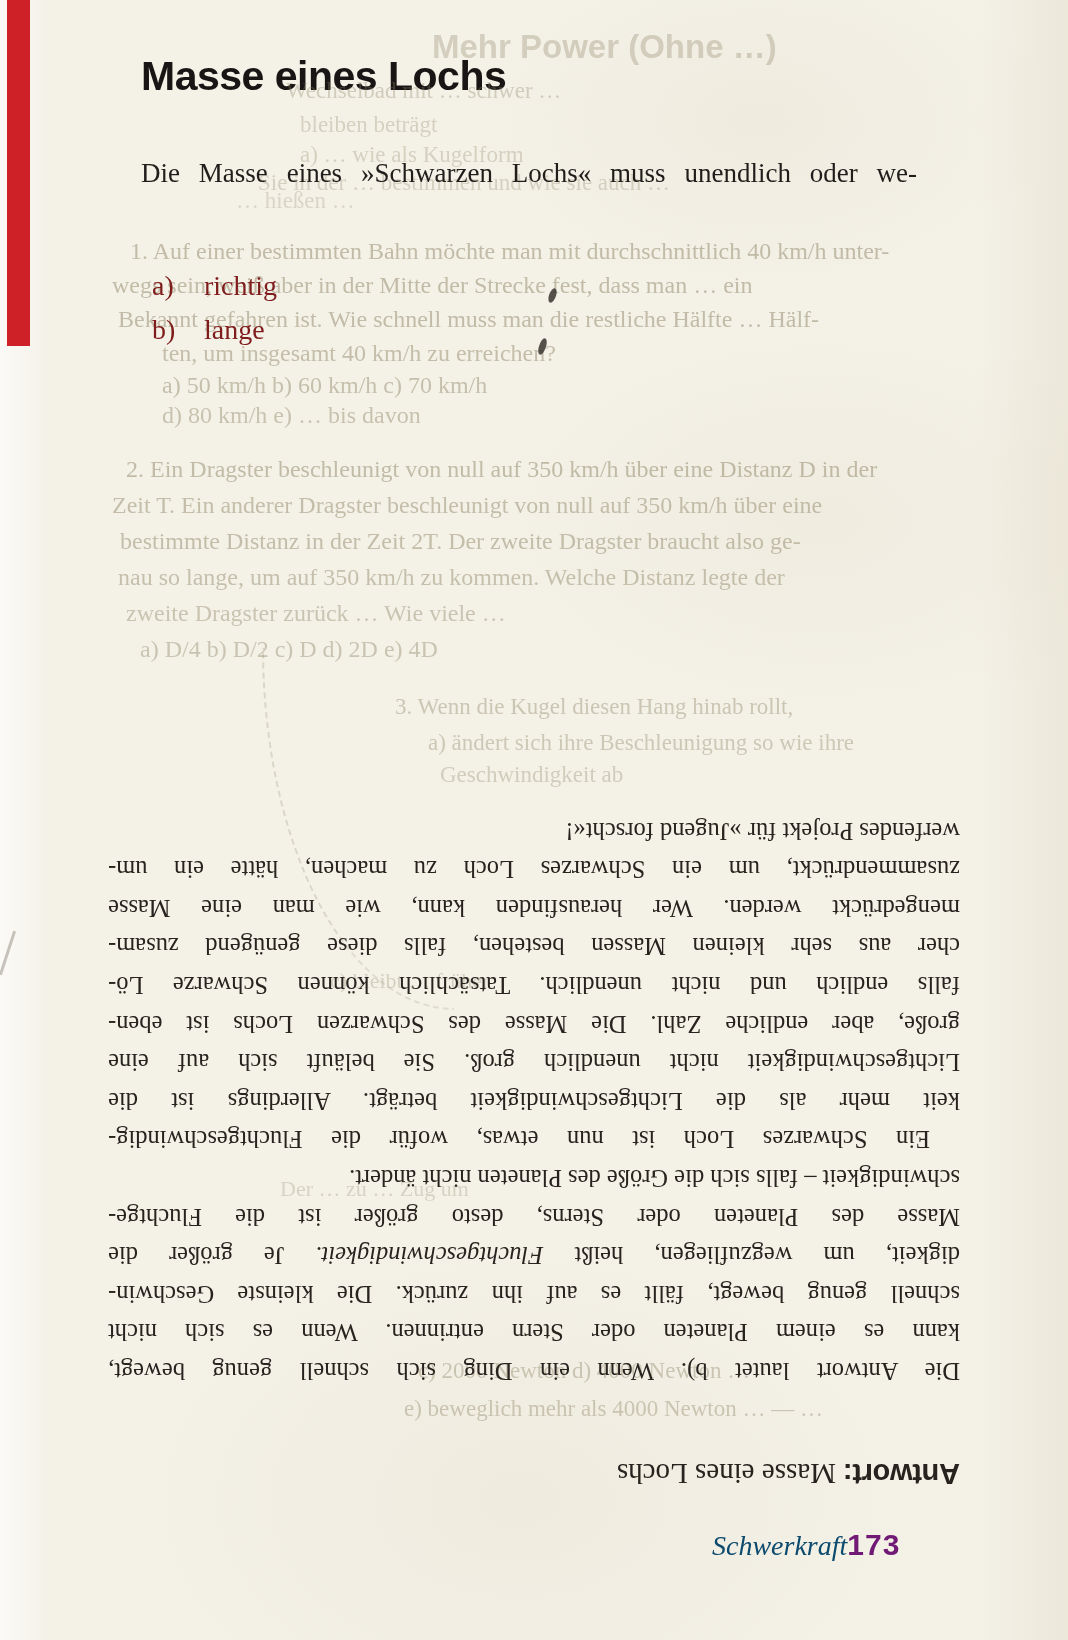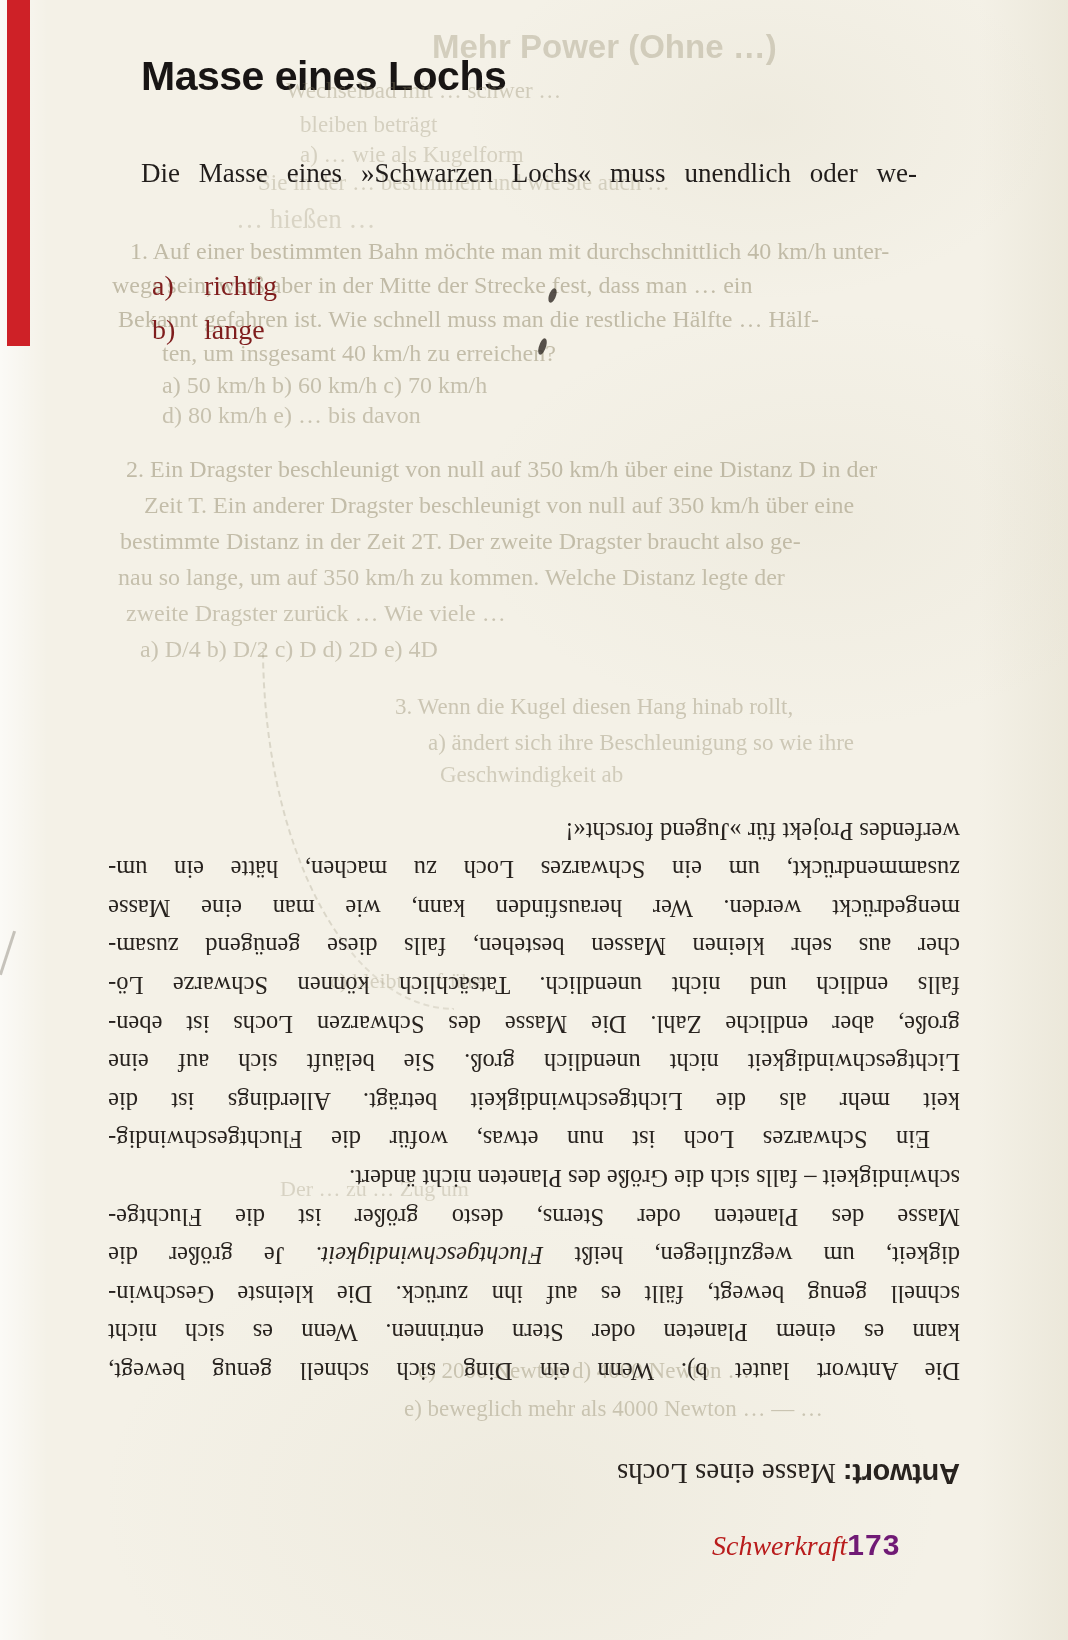--- a/index.html
+++ b/index.html
@@ -36,21 +36,21 @@
   .answer{
     position:absolute;left:108px;top:792px;width:852px;height:702px;
     transform:rotate(180deg);color:#28231f;
   }
   .answer-heading{font-size:29px;line-height:40px;white-space:nowrap;}
   .answer-heading .bold{font-family:"Liberation Sans", sans-serif;font-weight:700;letter-spacing:-.3px;}
   .answer-body{margin-top:64px;font-size:24.5px;line-height:38.6px;}
   .aline{min-height:38.6px;}
   
   .footer{position:absolute;left:712px;top:1528px;white-space:nowrap;}
-  .footer .chapter{font-style:italic;font-size:28px;color:#b91c1c;}
+  .footer .chapter{font-style:italic;font-size:28px;color:#0c4a6e;}
   .footer .pagenum{font-family:"Liberation Sans", sans-serif;font-weight:700;
     font-size:30px;color:#701a75;letter-spacing:1px;}
   
   .ghost{
     position:absolute;color:#8f8668;opacity:.45;filter:blur(.6px);
     white-space:nowrap;font-size:23px;
   }
   .ghost.boldish{font-family:"Liberation Sans", sans-serif;font-weight:700;}
   .ghost-arc{
     position:absolute;left:262px;top:648px;width:190px;height:360px;
@@ -75,29 +75,29 @@
 
 <h1 class="title">Masse eines Lochs</h1>
 
 <div>
 
 <div class="ghost boldish" style="left: 432px; top: 28px; font-size: 33px; opacity: 0.32;">Mehr Power (Ohne …)</div>
     <div class="ghost" style="left: 286px; top: 78px; font-size: 23px; opacity: 0.34;">Wechselbad mit … schwer …</div>
     <div class="ghost" style="left: 300px; top: 112px; font-size: 23px; opacity: 0.3;">bleiben beträgt</div>
     <div class="ghost" style="left: 300px; top: 142px; font-size: 23px; opacity: 0.3;">a) … wie als Kugelform</div>
     <div class="ghost" style="left: 258px; top: 170px; font-size: 23px; opacity: 0.3;">Sie in der … bestimmen und wie sie auch …</div>
-    <div class="ghost" style="left: 236px; top: 204px; font-size: 27px; opacity: 0.26;">… hießen …</div>
+    <div class="ghost" style="left: 236px; top: 188px; font-size: 23px; opacity: 0.26;">… hießen …</div>
     <div class="ghost" style="left: 130px; top: 238px; font-size: 24px; opacity: 0.5;">1. Auf einer bestimmten Bahn möchte man mit durchschnittlich 40 km/h unter-</div>
     <div class="ghost" style="left: 112px; top: 272px; font-size: 24px; opacity: 0.5;">wegs sein, weiß aber in der Mitte der Strecke fest, dass man … ein</div>
     <div class="ghost" style="left: 118px; top: 306px; font-size: 24px; opacity: 0.5;">Bekannt gefahren ist. Wie schnell muss man die restliche Hälfte … Hälf-</div>
     <div class="ghost" style="left: 162px; top: 340px; font-size: 24px; opacity: 0.48;">ten, um insgesamt 40 km/h zu erreichen?</div>
     <div class="ghost" style="left: 162px; top: 372px; font-size: 24px; opacity: 0.46;">a) 50 km/h    b) 60 km/h    c) 70 km/h</div>
     <div class="ghost" style="left: 162px; top: 402px; font-size: 24px; opacity: 0.44;">d) 80 km/h    e) … bis davon</div>
     <div class="ghost" style="left: 126px; top: 456px; font-size: 24px; opacity: 0.5; font-family: Liberation Serif, serif;">2. Ein Dragster beschleunigt von null auf 350 km/h über eine Distanz D in der</div>
-    <div class="ghost" style="left: 112px; top: 492px; font-size: 24px; opacity: 0.48; margin-left: 32px;">Zeit T. Ein anderer Dragster beschleunigt von null auf 350 km/h über eine</div>
+    <div class="ghost" style="left: 112px; top: 492px; font-size: 24px; opacity: 0.48;">Zeit T. Ein anderer Dragster beschleunigt von null auf 350 km/h über eine</div>
     <div class="ghost" style="left: 120px; top: 528px; font-size: 24px; opacity: 0.48;">bestimmte Distanz in der Zeit 2T. Der zweite Dragster braucht also ge-</div>
     <div class="ghost" style="left: 118px; top: 564px; font-size: 24px; opacity: 0.46;">nau so lange, um auf 350 km/h zu kommen. Welche Distanz legte der</div>
     <div class="ghost" style="left: 126px; top: 600px; font-size: 24px; opacity: 0.42;">zweite Dragster zurück … Wie viele …</div>
     <div class="ghost" style="left: 140px; top: 636px; font-size: 24px; opacity: 0.42;">a) D/4     b) D/2     c) D     d) 2D     e) 4D</div>
     <div class="ghost" style="left: 395px; top: 694px; font-size: 23px; opacity: 0.4;">3. Wenn die Kugel diesen Hang hinab rollt,</div>
     <div class="ghost" style="left: 420px; top: 730px; font-size: 23px; opacity: 0.38; margin-left: 8px;">a) ändert sich ihre Beschleunigung so wie ihre</div>
     <div class="ghost" style="left: 440px; top: 762px; font-size: 23px; opacity: 0.34;">Geschwindigkeit ab</div>
     <div class="ghost" style="left: 330px; top: 968px; font-size: 22px; opacity: 0.3;">c) bleibt … früher</div>
     <div class="ghost" style="left: 280px; top: 1176px; font-size: 22px; opacity: 0.28;">Der … zu … Zug um</div>
     <div class="ghost" style="left: 418px; top: 1358px; font-size: 23px; opacity: 0.4;">c) 2000 Newton     d) 4000 Newton …</div>

